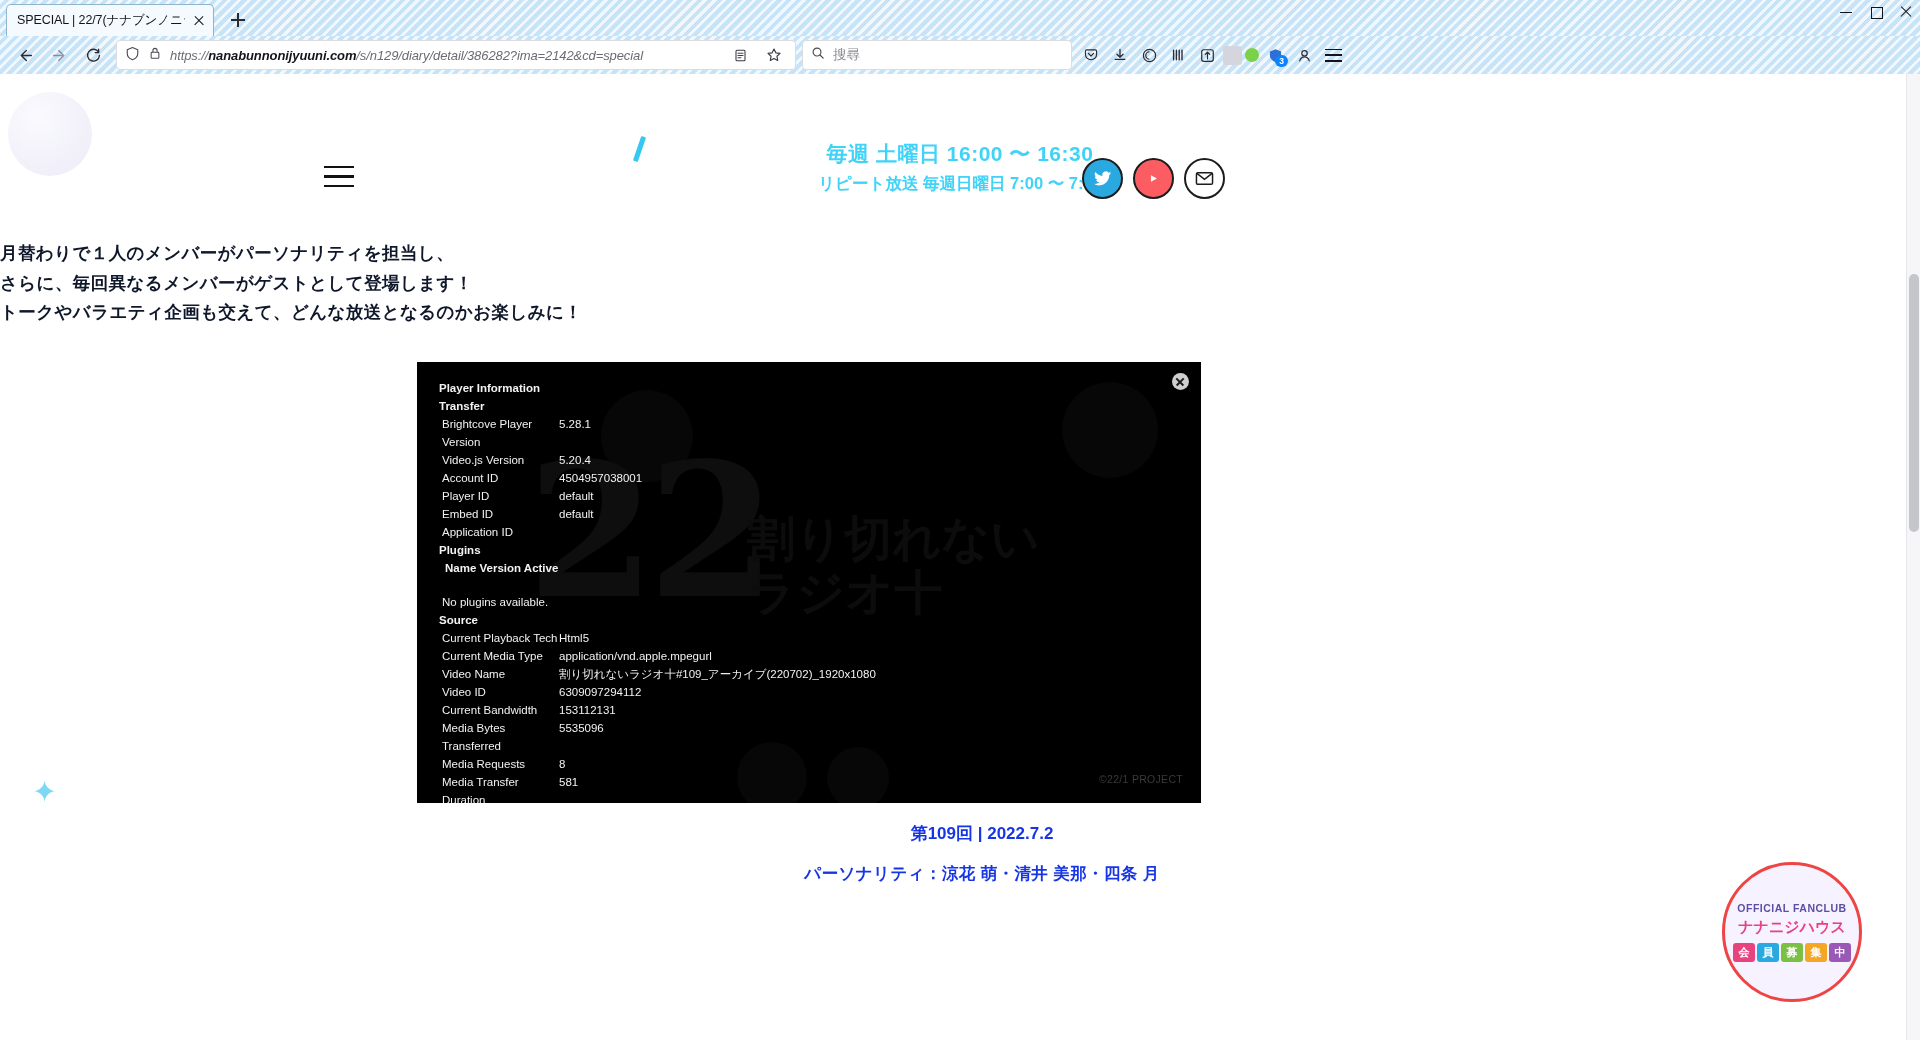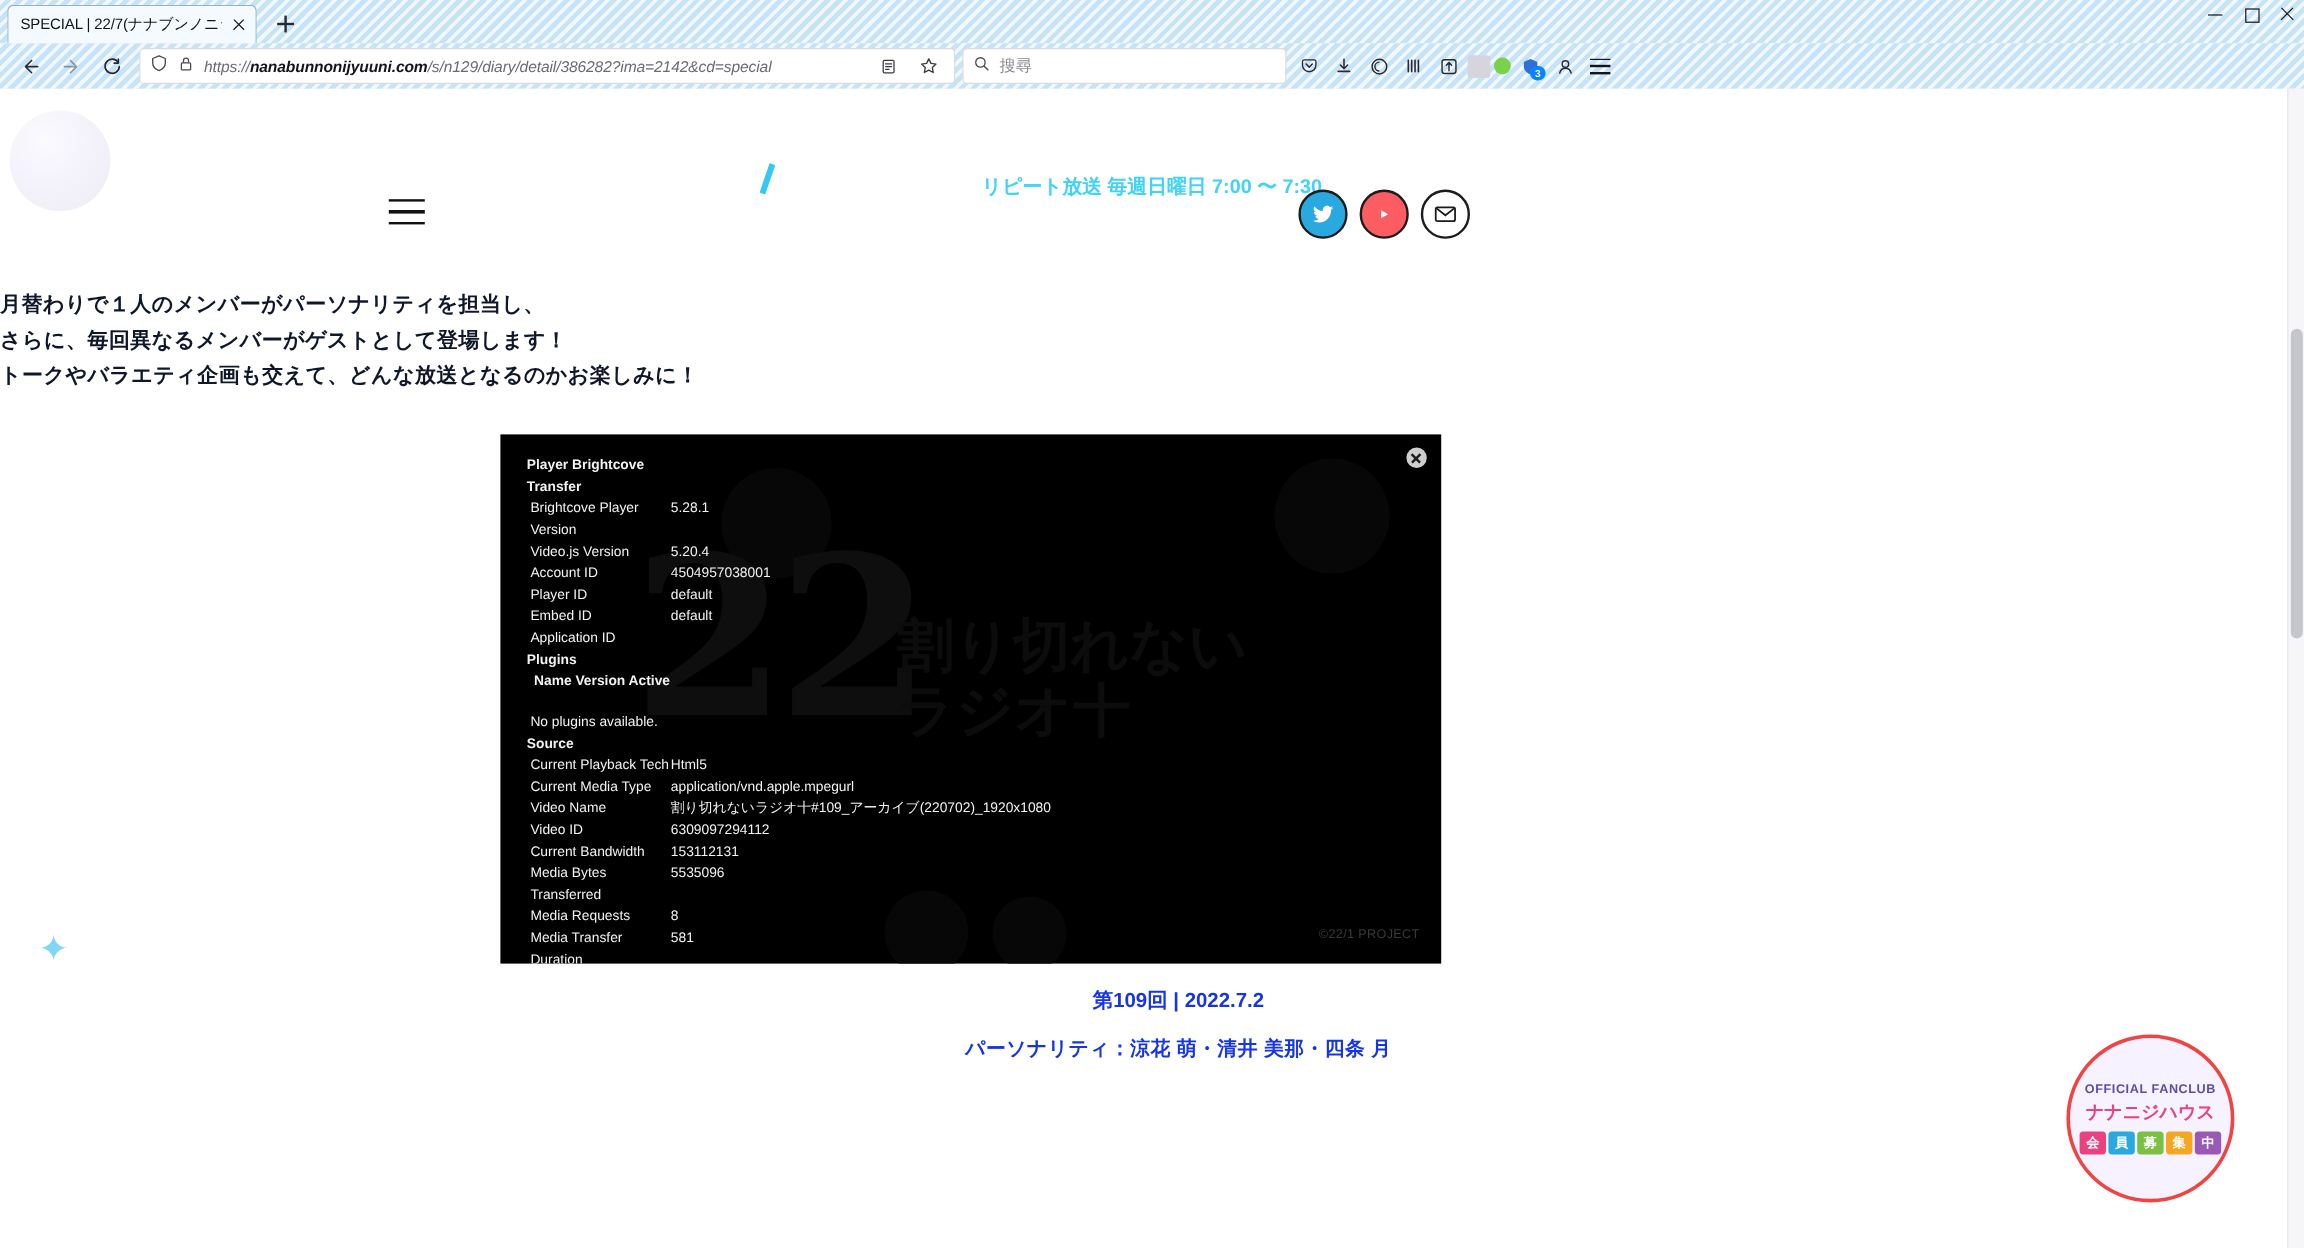--- a/index.html
+++ b/index.html
@@ -368,20 +368,21 @@
 
     <div id="hamburger">
       <i></i>
         <i></i>
         <i></i>
     </div>
 
     <div class="slash"></div>
 
     <div class="sched">
+      <div class="l1">毎週 土曜日 16:00 〜 16:30</div>
       <div class="l2">リピート放送 毎週日曜日 7:00 〜 7:30</div>
     </div>
 
     <div class="social">
       <div class="sbtn tw">
         <svg width="21" height="21" viewBox="0 0 24 24">
             <path d="M22 5.9c-.7.3-1.5.5-2.3.6.8-.5 1.5-1.3 1.8-2.2-.8.5-1.7.8-2.6 1a4 4 0 0 0-6.9 3.7A11.5 11.5 0 0 1 3.8 4.6a4 4 0 0 0 1.3 5.4c-.7 0-1.3-.2-1.8-.5a4 4 0 0 0 3.2 4 4 4 0 0 1-1.8.1 4 4 0 0 0 3.7 2.8A8 8 0 0 1 2 18.1a11.4 11.4 0 0 0 6.2 1.8c7.4 0 11.5-6.2 11.5-11.5v-.5c.8-.6 1.5-1.3 2.3-2z" fill="#fff"></path>
           </svg>
       </div>
       <div class="sbtn yt">
@@ -413,21 +414,21 @@
         <div class="title-j">
           <div>割り切れない</div>
           <div>ラジオ十</div>
         </div>
         <div class="copyr">©22/1 PROJECT</div>
       </div>
 
       <div class="close-x"></div>
 
       <div id="info">
-        <div class="sec">Player Brightcove</div>
+        <div class="sec">Player Information</div>
 
         <div class="sec">Transfer</div>
         <div class="row">
             <span class="k">Brightcove Player Version</span>
             <span class="v">5.28.1</span>
           </div>
         <div class="row">
             <span class="k">Video.js Version</span>
             <span class="v">5.20.4</span>
           </div>

